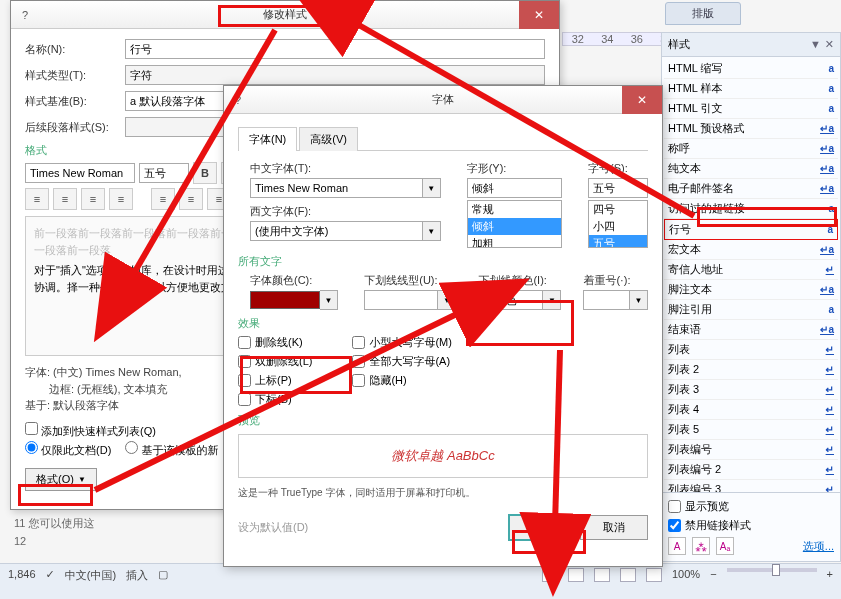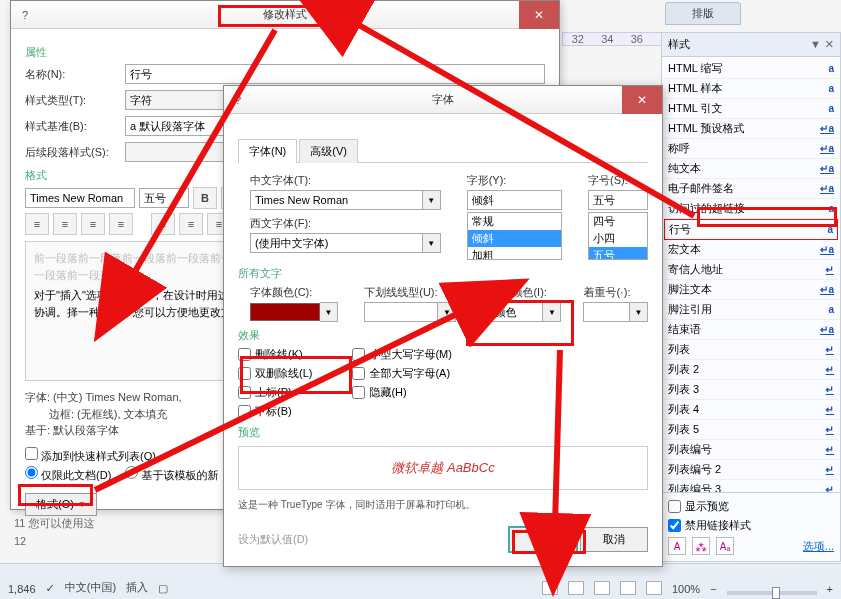--- a/index.html
+++ b/index.html
@@ -22,21 +22,21 @@
 .modify-dialog .toolbar-row { display: flex; align-items: center; gap: 4px; margin: 4px 0; }
 .modify-dialog .toolbar-btn { width: 24px; height: 22px; border: 1px solid #ccc; background: #f4f4f4; display: flex; align-items: center; justify-content: center; font-size: 11px; color: #444; }
 .preview-box { border: 1px solid #ccc; background: #fafafa; height: 140px; margin-top: 6px; padding: 8px; font-size: 10px; color: #888; line-height: 1.5; overflow: hidden; }
 .desc-text { font-size: 10px; color: #444; margin-top: 8px; line-height: 1.5; }
 .opts-row { margin-top: 8px; display: flex; align-items: center; gap: 14px; }
 .format-btn { margin-top: 10px; border: 1px solid #999; background: #f0f0f0; padding: 3px 10px; display: inline-flex; align-items: center; gap: 4px; }
 .format-btn .caret { font-size: 8px; }
 
 
 .font-dialog { position: absolute; left: 223px; top: 85px; width: 440px; height: 482px; background: #fff; border: 1px solid #888; box-shadow: 2px 2px 10px rgba(0,0,0,.25); z-index: 5; }
-.font-body { padding: 24px 14px 10px; }
+.font-body { padding: 12px 14px 10px; }
 .tabs { display: flex; border-bottom: 1px solid #ccc; margin-bottom: 10px; }
 .tab { padding: 4px 10px; border: 1px solid #ccc; border-bottom: none; background: #fff; margin-right: 2px; position: relative; top: 1px; }
 .tab.inactive { background: #f0f0f0; }
 .triple-col { display: flex; gap: 14px; margin-bottom: 4px; }
 .col { display: flex; flex-direction: column; margin-left: 12px; }
 .col label { color: #333; margin-bottom: 2px; }
 .col input { width: 100%; }
 .listbox { border: 1px solid #aaa; background: #fff; height: 48px; margin-top: 2px; font-size: 11px; overflow: hidden; }
 .listbox div { padding: 1px 4px; }
 .listbox .sel { background: #3399ff; color: #fff; }
@@ -69,21 +69,21 @@
 .panel-icons .ico { width: 18px; height: 18px; background: #fff; border:1px solid #bbb; font-size:10px; display:flex;align-items:center;justify-content:center;color:#b08; }
 .panel-icons .link { color: #06c; margin-left: auto; text-decoration: underline; }
 
 
 .ruler { position: absolute; left: 562px; top: 32px; width: 120px; height: 14px; background: #eef; color: #666; font-size: 9px; display: flex; align-items: center; justify-content: space-around; border: 1px solid #ccd; }
 
 
 .top-tab { position: absolute; right: 100px; top: 2px; background:#dfe6f0;border:1px solid #b0c0d4;padding:3px 26px;border-radius:3px 3px 0 0; color:#334; }
 
 
-.statusbar { position: absolute; left: 0; bottom: 0; width: 841px; height: 36px; background: #e8eef6; border-top: 1px solid #c8d0dc; display: flex; align-items: flex-end; padding: 4px 8px; gap: 10px; color: #444; font-size: 11px; }
+.statusbar { position: absolute; left: 0; bottom: 0; width: 841px; height: 36px; background: #e8eef6; border-top: 1px solid #c8d0dc; display: flex; align-items: flex-start; padding: 4px 8px; gap: 10px; color: #444; font-size: 11px; }
 .statusbar .seg { display: flex; align-items: center; gap: 4px; }
 .statusbar .spacer { flex:1; }
 .statusbar .viewicon { width:16px;height:14px;border:1px solid #aab;background:#fff; }
 .slider { width: 90px; height: 4px; background: #ccd; position: relative; }
 .slider .thumb { position: absolute; left: 50%; top: -4px; width: 8px; height: 12px; background: #fff; border:1px solid #889; }
 
 .left-strip { position:absolute; left:14px; top:516px; font-size:10px; color:#666; display:flex; flex-direction:column; gap:4px; }
 
 
 .anno { position: absolute; z-index: 20; pointer-events: none; }
@@ -102,21 +102,20 @@
   <span>38</span>
 </div>
 
 <div class="modify-dialog">
   <div class="titlebar">
     <span class="title-text">修改样式</span>
     <span class="help-q">?</span>
     <span class="close-x">✕</span>
   </div>
   <div class="body">
-    <div class="section-title">属性</div>
     <div class="row">
       <span class="label-col">名称(N):</span>
       <input type="text" class="wide" value="行号" style="">
     </div>
     <div class="row">
       <span class="label-col">样式类型(T):</span>
       <input type="text" class="wide" readonly="" style="background: rgb(244, 244, 244);" value="字符">
     </div>
     <div class="row">
       <span class="label-col">样式基准(B):</span>

